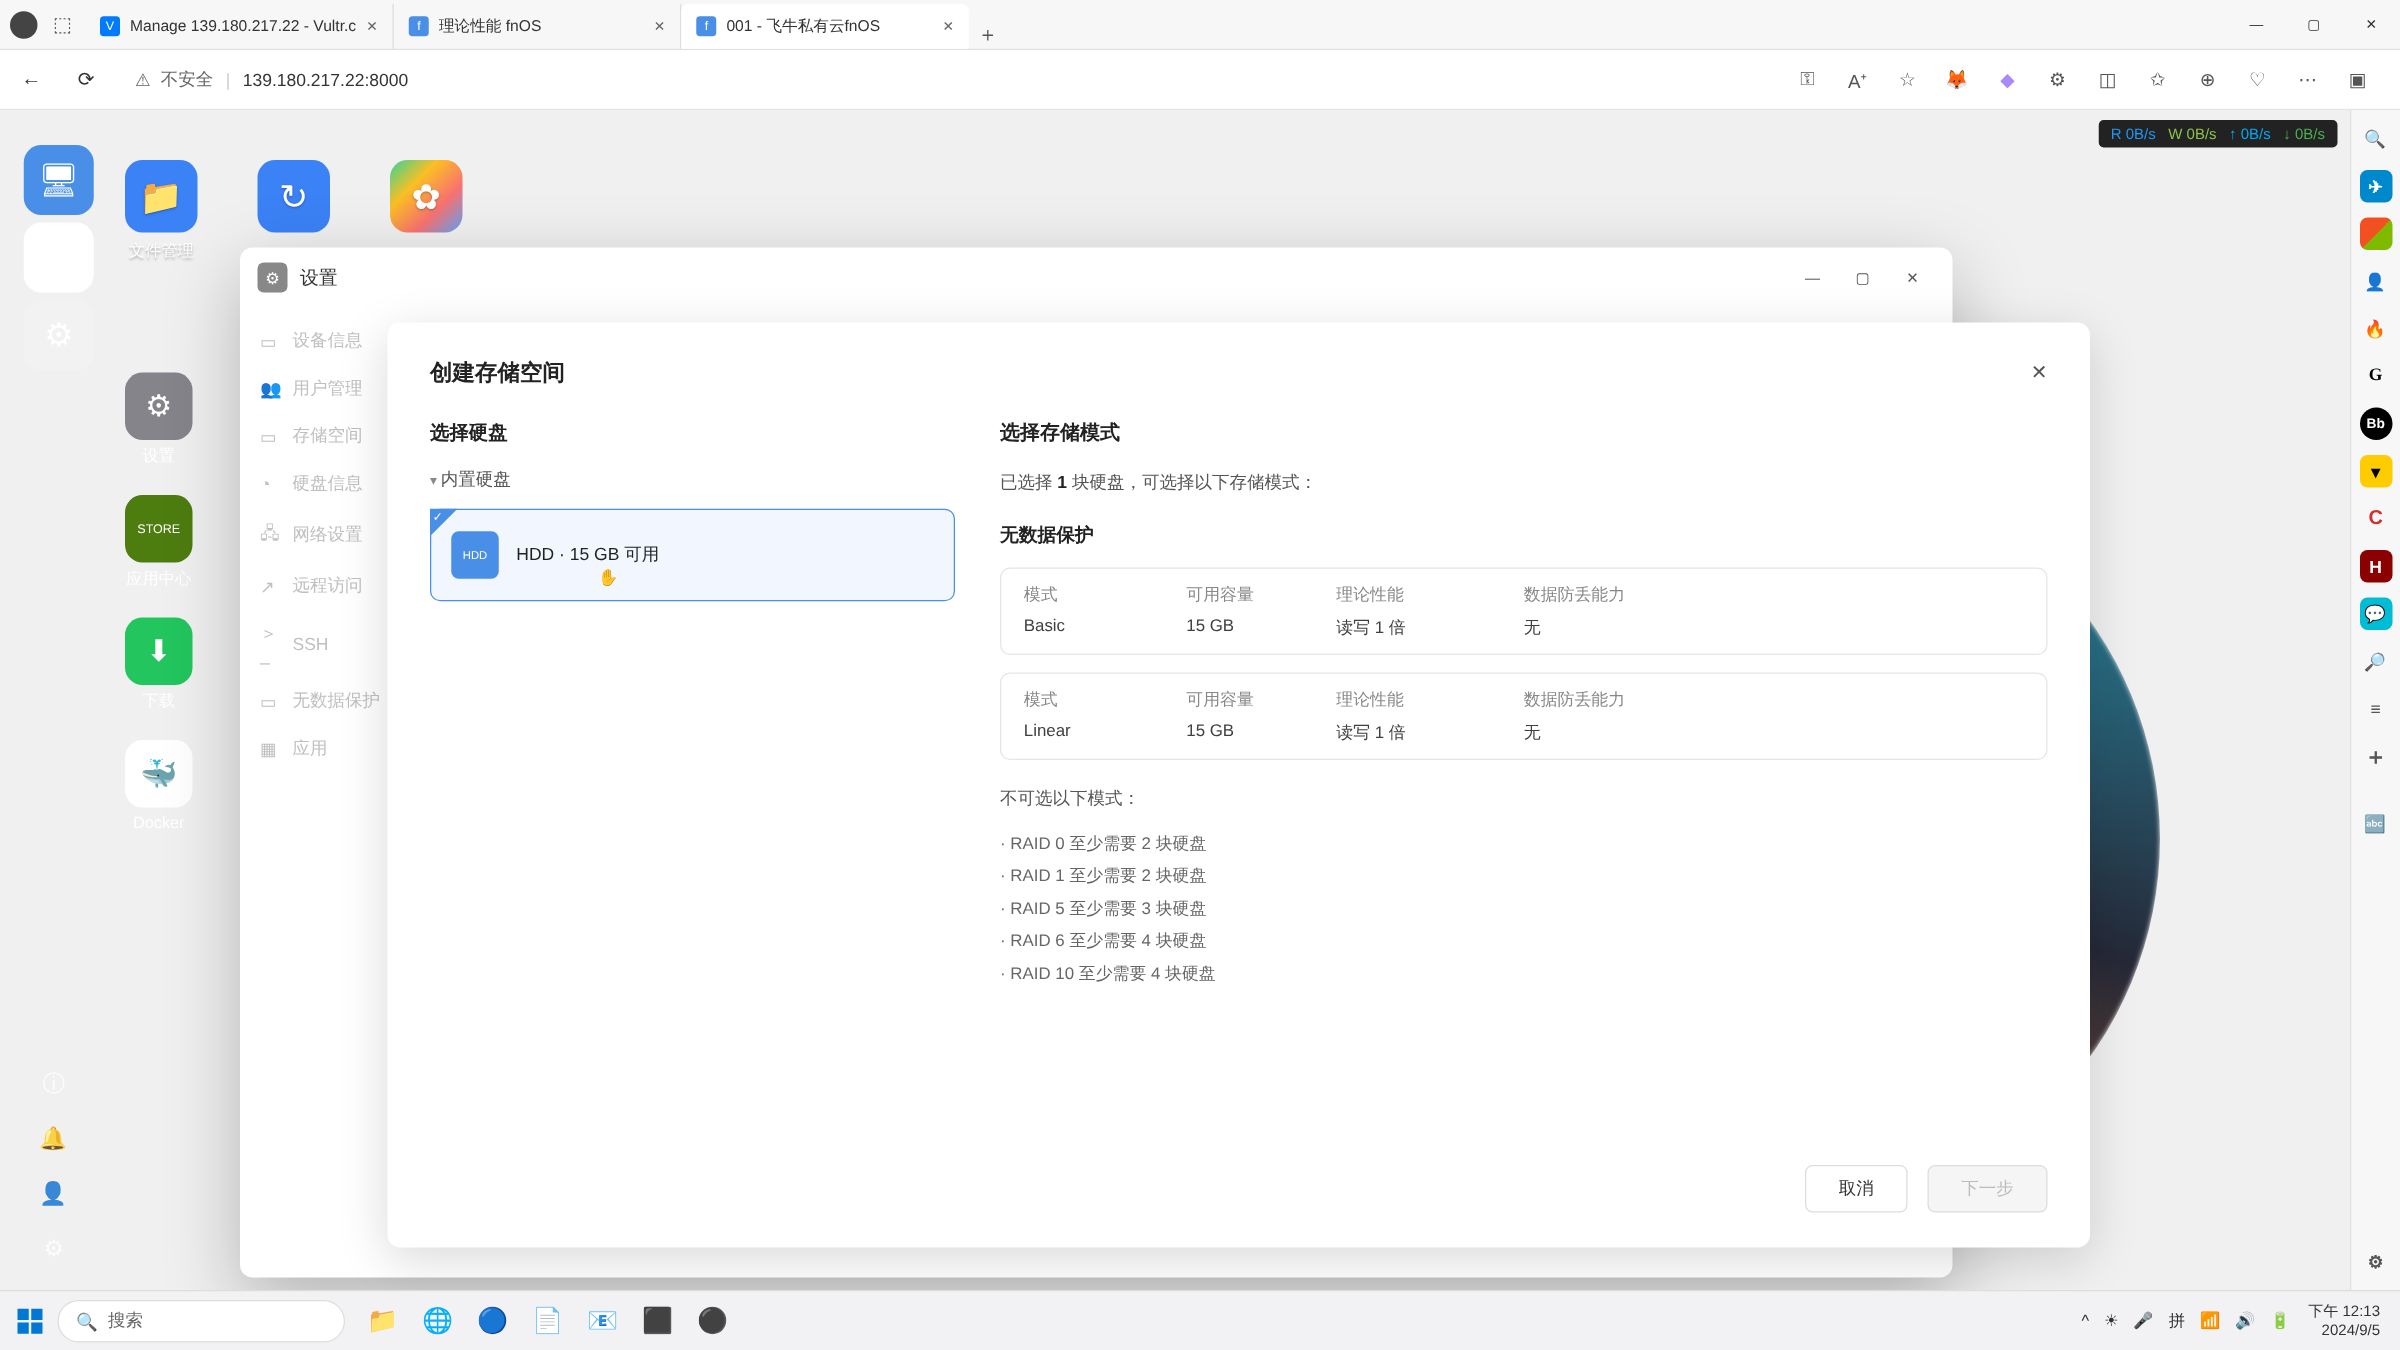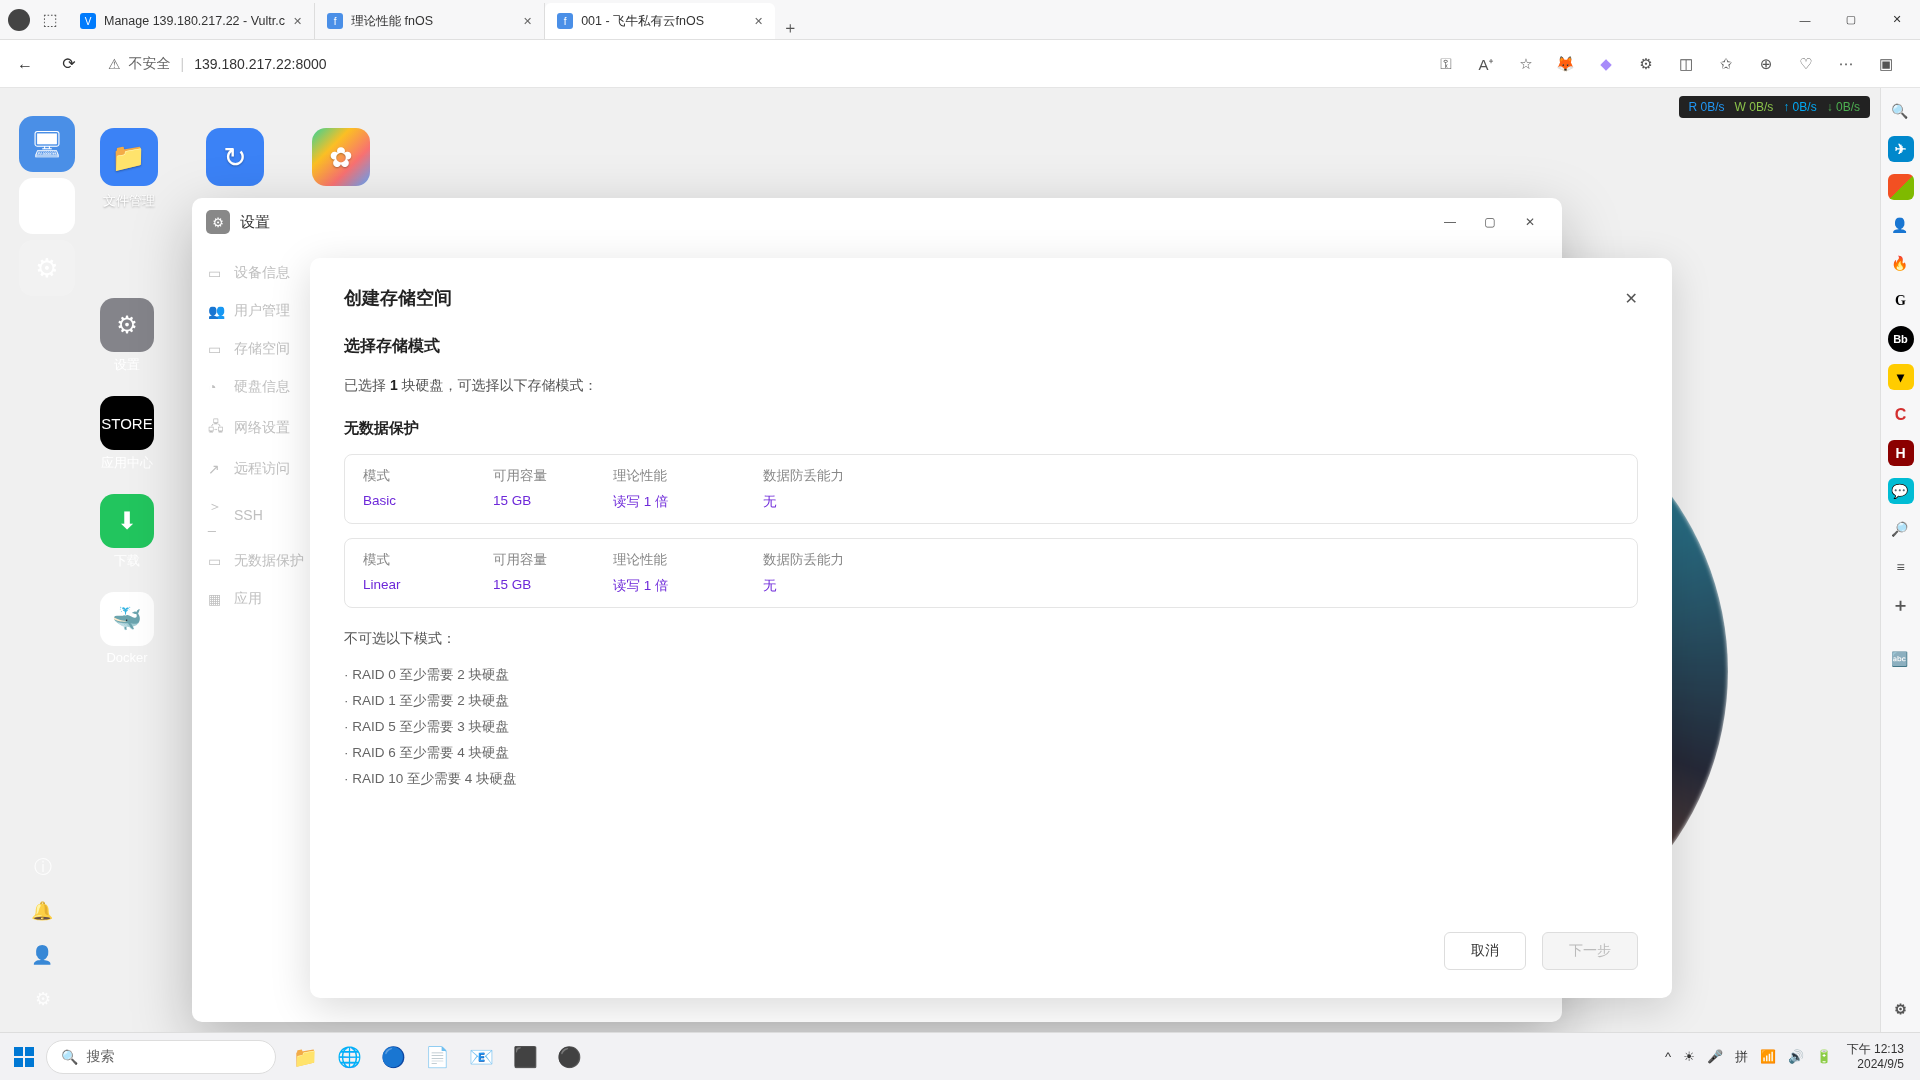--- a/index.html
+++ b/index.html
@@ -68,21 +68,21 @@
 .di{display:flex;flex-direction:column;align-items:center;gap:6px;color:#fff;font-size:13px;text-shadow:0 1px 2px rgba(0,0,0,.3);}
 .di-icon{width:58px;height:58px;border-radius:14px;display:flex;align-items:center;justify-content:center;font-size:28px;color:#fff;}
 .di-files{background:#3b82f6;}
 .di-sync{background:#3b82f6;}
 .di-photos{background:linear-gradient(135deg,#34d399,#fbbf24,#f87171,#60a5fa);}
 
 .left-apps{position:absolute;left:100px;top:210px;display:flex;flex-direction:column;gap:22px;}
 .la{display:flex;flex-direction:column;align-items:center;gap:4px;color:#fff;font-size:13px;}
 .la-icon{width:54px;height:54px;border-radius:14px;display:flex;align-items:center;justify-content:center;font-size:24px;color:#fff;}
 .la-set{background:rgba(60,60,70,.6);}
-.la-store{background:#000000;font-size:15px;}
+.la-store{background:#4d7c0f;font-size:10px;}
 .la-dl{background:#22c55e;}
 .la-docker{background:#fff;}
 
 .sys-icons{position:absolute;left:30px;bottom:20px;display:flex;flex-direction:column;gap:18px;align-items:center;}
 .sys-i{width:26px;height:26px;color:rgba(255,255,255,.85);font-size:18px;display:flex;align-items:center;justify-content:center;}
 
 
 .settings-window{position:absolute;left:192px;top:110px;width:1370px;height:824px;background:#fff;border-radius:10px;box-shadow:0 20px 60px rgba(0,0,0,.25);display:flex;flex-direction:column;overflow:hidden;}
 .swin-header{height:48px;display:flex;align-items:center;padding:0 14px;gap:10px;}
 .swin-title-icon{width:24px;height:24px;background:#888;border-radius:5px;display:flex;align-items:center;justify-content:center;color:#fff;font-size:13px;}
@@ -111,21 +111,21 @@
 .disk-icon{width:38px;height:38px;background:#4a8fe7;border-radius:6px;display:flex;align-items:center;justify-content:center;color:#fff;font-size:9px;}
 .disk-label{font-size:14px;color:#222;}
 .cursor{position:absolute;left:134px;top:46px;font-size:13px;}
 
 .cd-right{flex:1;}
 .mode-sel-title{font-size:16px;font-weight:600;color:#222;margin-bottom:20px;}
 .mode-desc{font-size:14px;color:#555;margin-bottom:24px;}
 .mode-desc b{color:#222;font-weight:600;}
 .mode-subtitle{font-size:15px;font-weight:600;color:#222;margin-bottom:16px;}
 .mode-card{border:1px solid #e5e5e5;border-radius:8px;padding:12px 18px;margin-bottom:14px;}
-.mode-row{display:flex;font-size:13.5px;color:#6d28d9;}
+.mode-row{display:flex;font-size:13.5px;color:#404040;}
 .mode-row.hdr{color:#888;margin-bottom:8px;}
 .mc-c1{flex:0 0 130px;}.mc-c2{flex:0 0 120px;}.mc-c3{flex:0 0 150px;}.mc-c4{flex:1;}
 .unavail{font-size:14px;color:#555;margin-top:22px;margin-bottom:14px;}
 .raid-line{font-size:13.5px;color:#666;padding:4px 0;}
 
 .cd-footer{display:flex;justify-content:flex-end;gap:16px;padding-top:16px;}
 .btn{padding:9px 26px;border-radius:6px;font-size:14px;border:1px solid #ddd;background:#fff;color:#333;cursor:pointer;}
 .btn.disabled{background:#f5f5f5;color:#bbb;}
 
 
@@ -303,20 +303,30 @@
       </div>
     </div>
   </div>
 
   <div class="create-dialog">
     <div class="cd-header">
       <div class="cd-title">创建存储空间</div>
       <div class="cd-close">✕</div>
     </div>
     <div class="cd-body">
+      <div class="cd-left">
+        <div class="cd-section-title">选择硬盘</div>
+        <div class="cd-category">内置硬盘</div>
+        <div class="disk-card">
+          <div class="disk-check"></div>
+          <div class="disk-icon">HDD</div>
+          <div class="disk-label">HDD · 15 GB 可用</div>
+          <div class="cursor">✋</div>
+        </div>
+      </div>
       <div class="cd-right">
         <div class="mode-sel-title">选择存储模式</div>
         <div class="mode-desc">
           <span>已选择 </span><b>1</b><span> 块硬盘，可选择以下存储模式：</span>
         </div>
         <div class="mode-subtitle">无数据保护</div>
 
         <div class="mode-card">
           <div class="mode-row hdr">
             <div class="mc-c1">模式</div>

